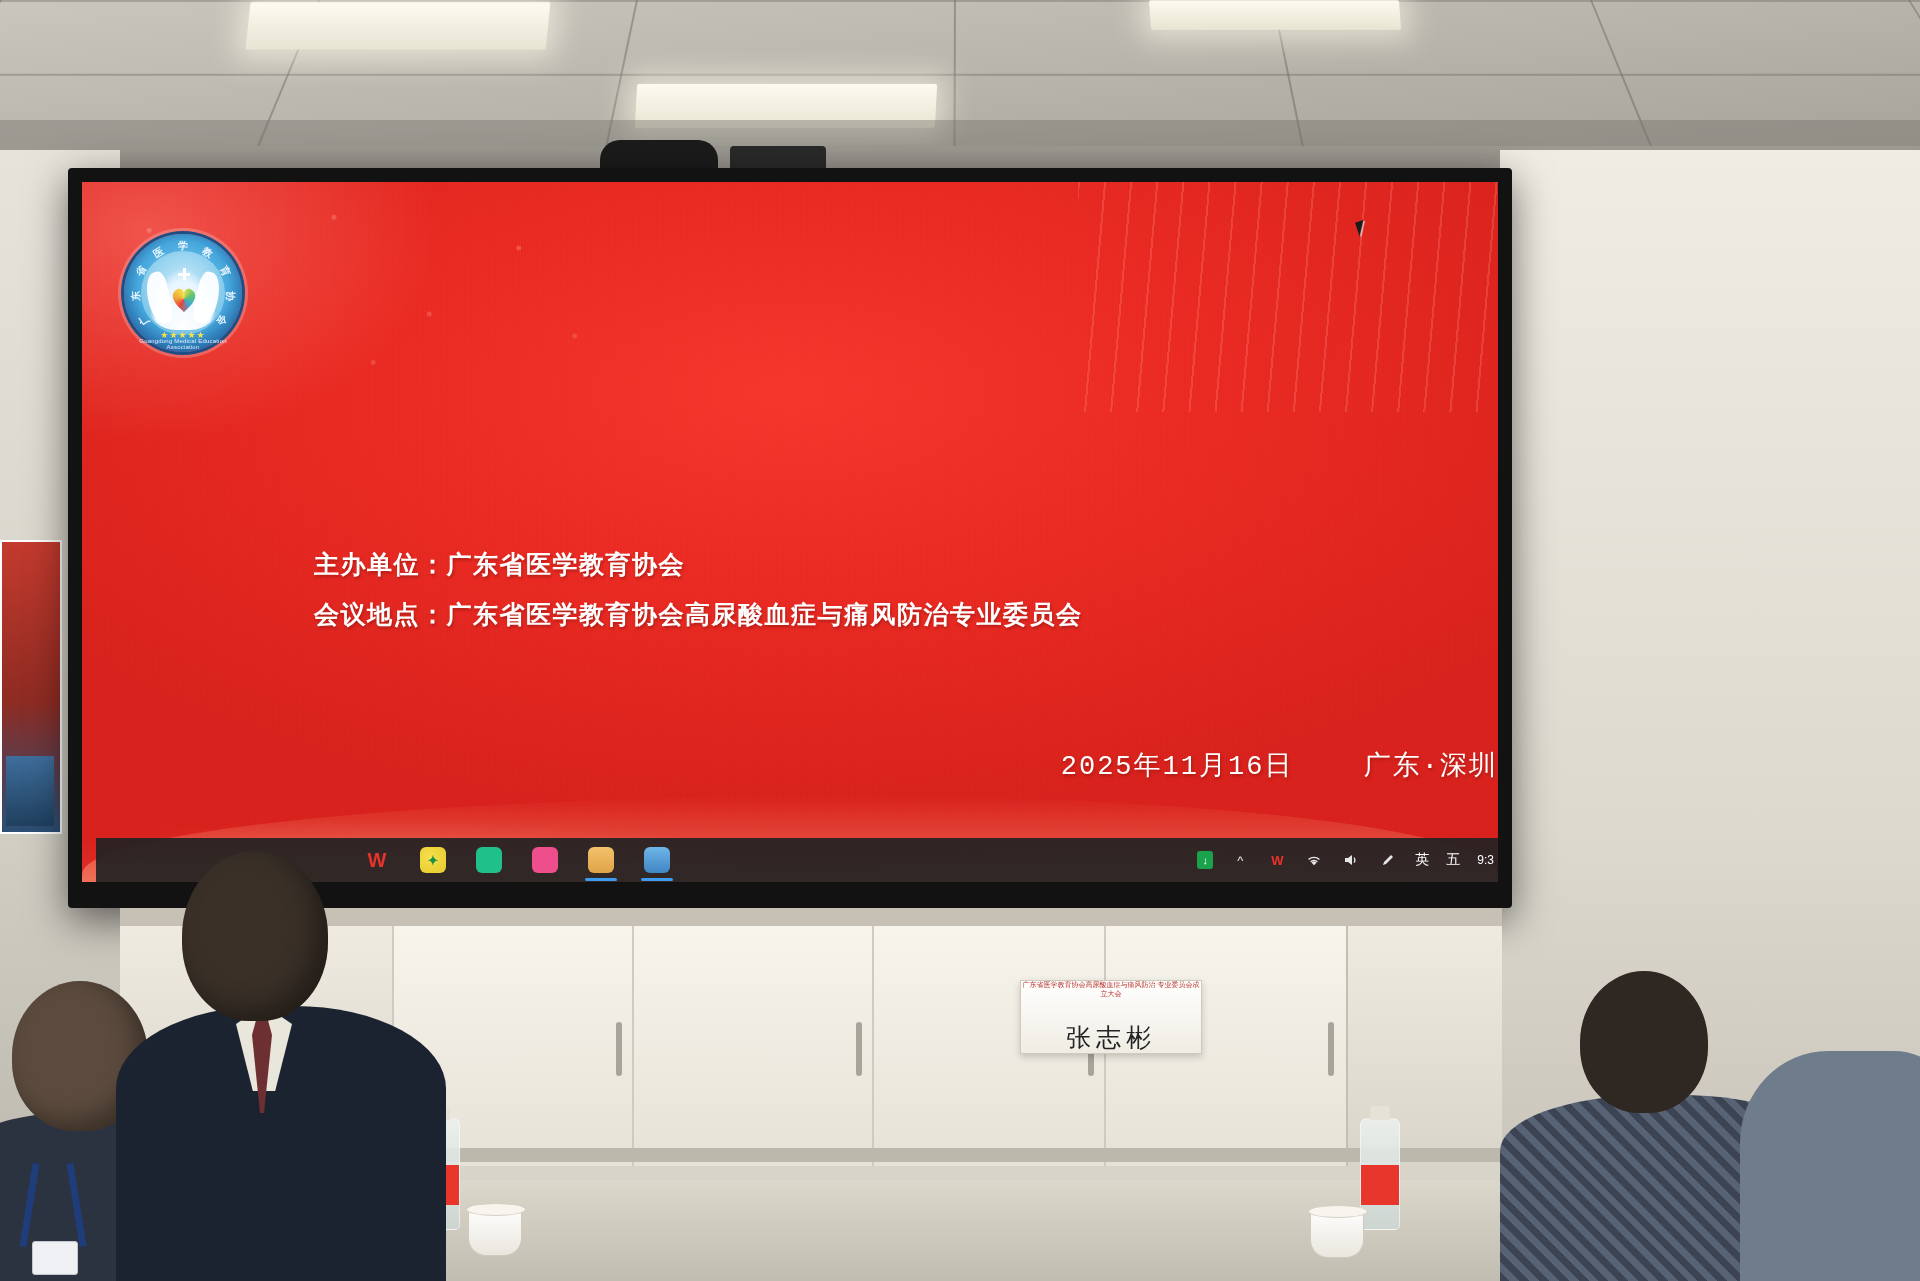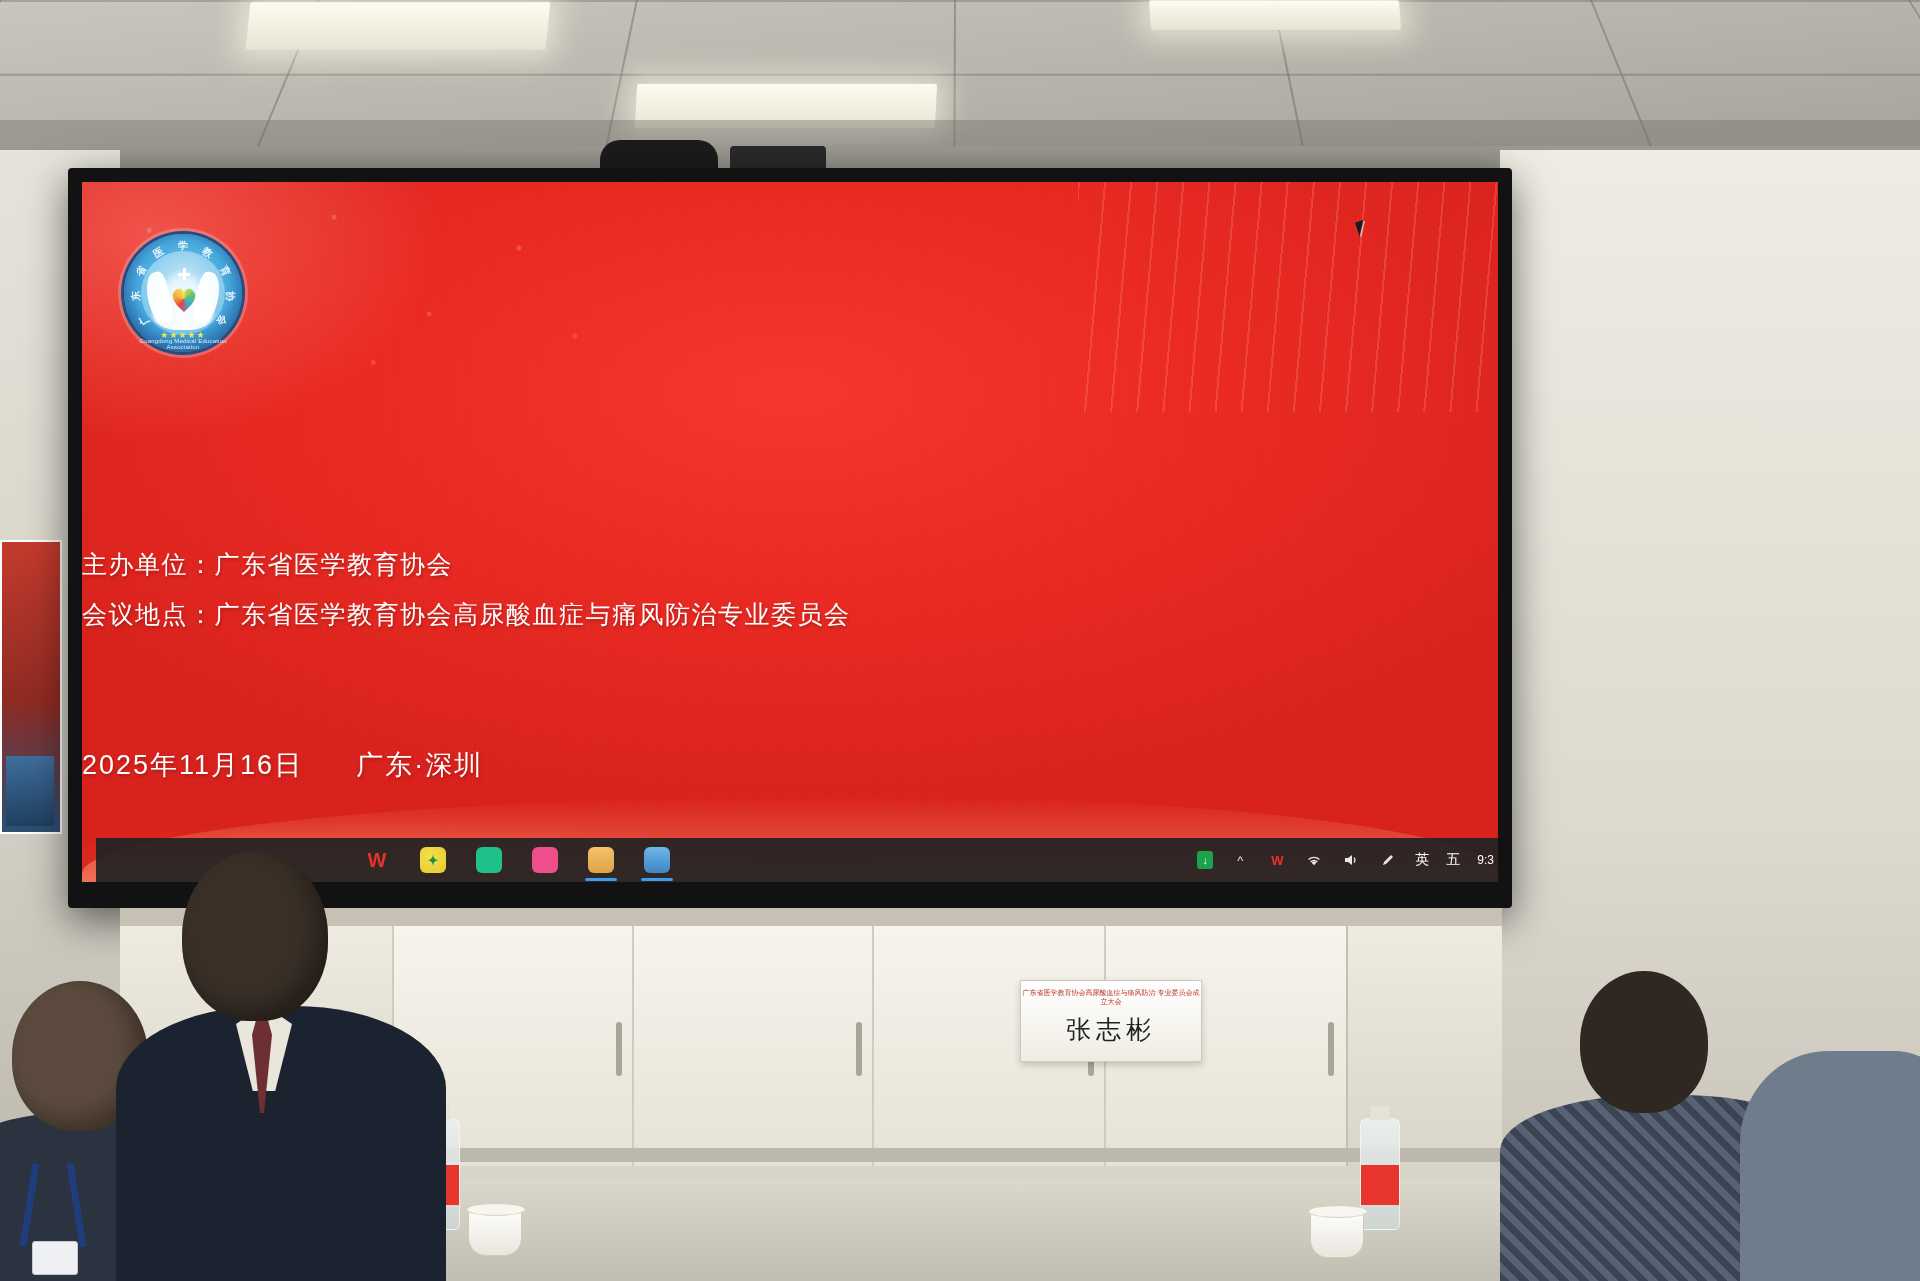--- a/index.html
+++ b/index.html
@@ -97,25 +97,25 @@
     font-family:"DejaVu Serif","Liberation Serif",serif;}
 
   .kv-title{position:absolute;left:0;right:0;top:196px;text-align:center;
     font-family:"DejaVu Serif","Liberation Serif",serif;font-weight:bold;font-size:58px;line-height:1.33;
     letter-spacing:2px;
     background:linear-gradient(180deg,#fdf2d2 0%,#f4dfae 45%,#e8c98b 70%,#f7e9c6 100%);
     -webkit-background-clip:text;background-clip:text;color:transparent;
     filter:drop-shadow(3px 4px 2px rgba(130,15,10,.6));}
 
   .kv-lines{position:absolute;left:0;right:0;top:370px;}
-  .kv-line{color:#fff;font-size:25px;line-height:1.0;margin:0 0 25px 0;
-    font-family:"DejaVu Serif","Liberation Serif",serif;font-weight:normal;letter-spacing:1.5px;
+  .kv-line{color:#fff;font-size:25px;line-height:1.0;margin:0 0 25px 0;padding-left:232px;
+    font-family:"DejaVu Serif","Liberation Serif",serif;font-weight:bold;letter-spacing:1.5px;
     text-shadow:1px 2px 3px rgba(130,20,14,.55);white-space:nowrap;}
-  .kv-date{position:absolute;left:0;right:0;top:565px;text-align:left;color:#fff;
-    font-family:Liberation Sans, sans-serif;font-size:27px;letter-spacing:2px;
+  .kv-date{position:absolute;left:0;right:0;top:565px;text-align:right;color:#fff;
+    font-family:Liberation Mono, monospace;font-size:27px;letter-spacing:2px;
     text-shadow:1px 2px 3px rgba(130,20,14,.5);}
   .kv-date .gap{display:inline-block;width:34px;}
 
   .cursor{position:absolute;left:1275px;top:38px;width:0;height:0;
     border-left:9px solid #1b1b1b;border-right:6px solid transparent;
     border-bottom:15px solid transparent;transform:rotate(-18deg);
     filter:drop-shadow(1px 1px 0 rgba(255,255,255,.8));}
 
   
   .taskbar{position:absolute;left:14px;bottom:0;width:1416px;height:44px;
@@ -154,21 +154,21 @@
   .bottle{position:absolute;width:38px;height:110px;border-radius:7px 7px 5px 5px;
     background:linear-gradient(180deg, rgba(235,240,238,.9), rgba(205,215,212,.85));
     border:1px solid rgba(255,255,255,.5);}
   .bottle .cap{position:absolute;left:9px;top:-13px;width:20px;height:14px;background:#e6e2d6;border-radius:3px 3px 0 0;}
   .bottle .label{position:absolute;left:0;top:46px;width:100%;height:40px;background:#e8362c;}
   .cup{position:absolute;width:52px;height:48px;border-radius:4px 4px 18px 18px;
     background:linear-gradient(180deg,#ffffff,#e9e6dd);border:1px solid #cfcabe;}
   .cup .rim{position:absolute;left:-3px;top:-4px;width:58px;height:11px;border-radius:50%;background:#f7f5ee;border:1px solid #d4cfc3;}
   .nameplate{position:absolute;left:1020px;top:980px;width:180px;height:72px;
     background:linear-gradient(180deg,#ffffff,#efece3);border:1px solid #cfcabe;
-    box-shadow:0 3px 7px rgba(0,0,0,.18);display:flex;flex-direction:column;align-items:center;justify-content:flex-start;padding-top:8px;}
+    box-shadow:0 3px 7px rgba(0,0,0,.18);display:flex;flex-direction:column;align-items:center;justify-content:flex-start;padding-top:0;gap:16px;}
   .np-top{font-size:7px;color:#b8342c;line-height:1.25;text-align:center;}
   .np-name{margin-top:6px;font-size:25px;color:#232323;letter-spacing:5px;
     font-family:"DejaVu Serif","Liberation Serif",serif;}
 
   
   .person{position:absolute;bottom:0;}
   .p-head{position:absolute;border-radius:50% 50% 46% 46%;}
   .p-body{position:absolute;border-radius:46% 46% 0 0 / 30% 30% 0 0;}
   .p1{left:-20px;bottom:0;width:270px;height:300px;}
   .p1 .p-head{left:32px;bottom:150px;width:136px;height:150px;background:#5b4a3d;

